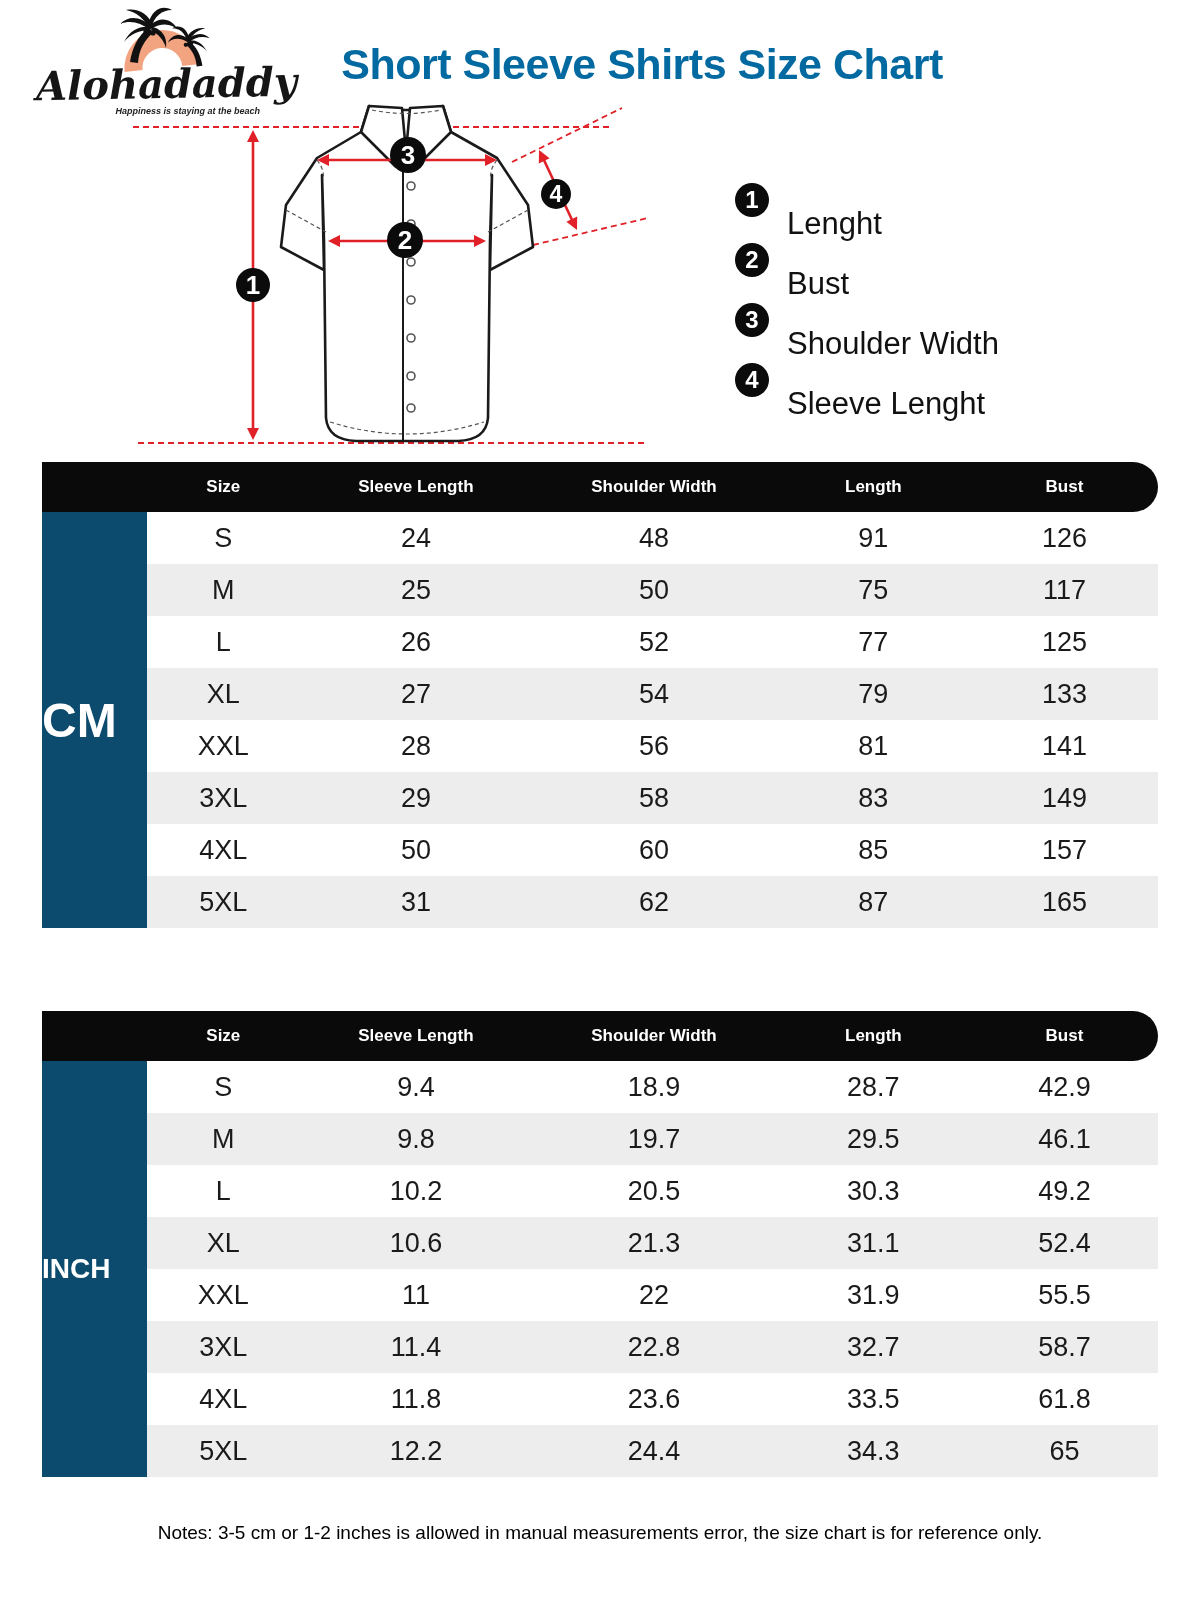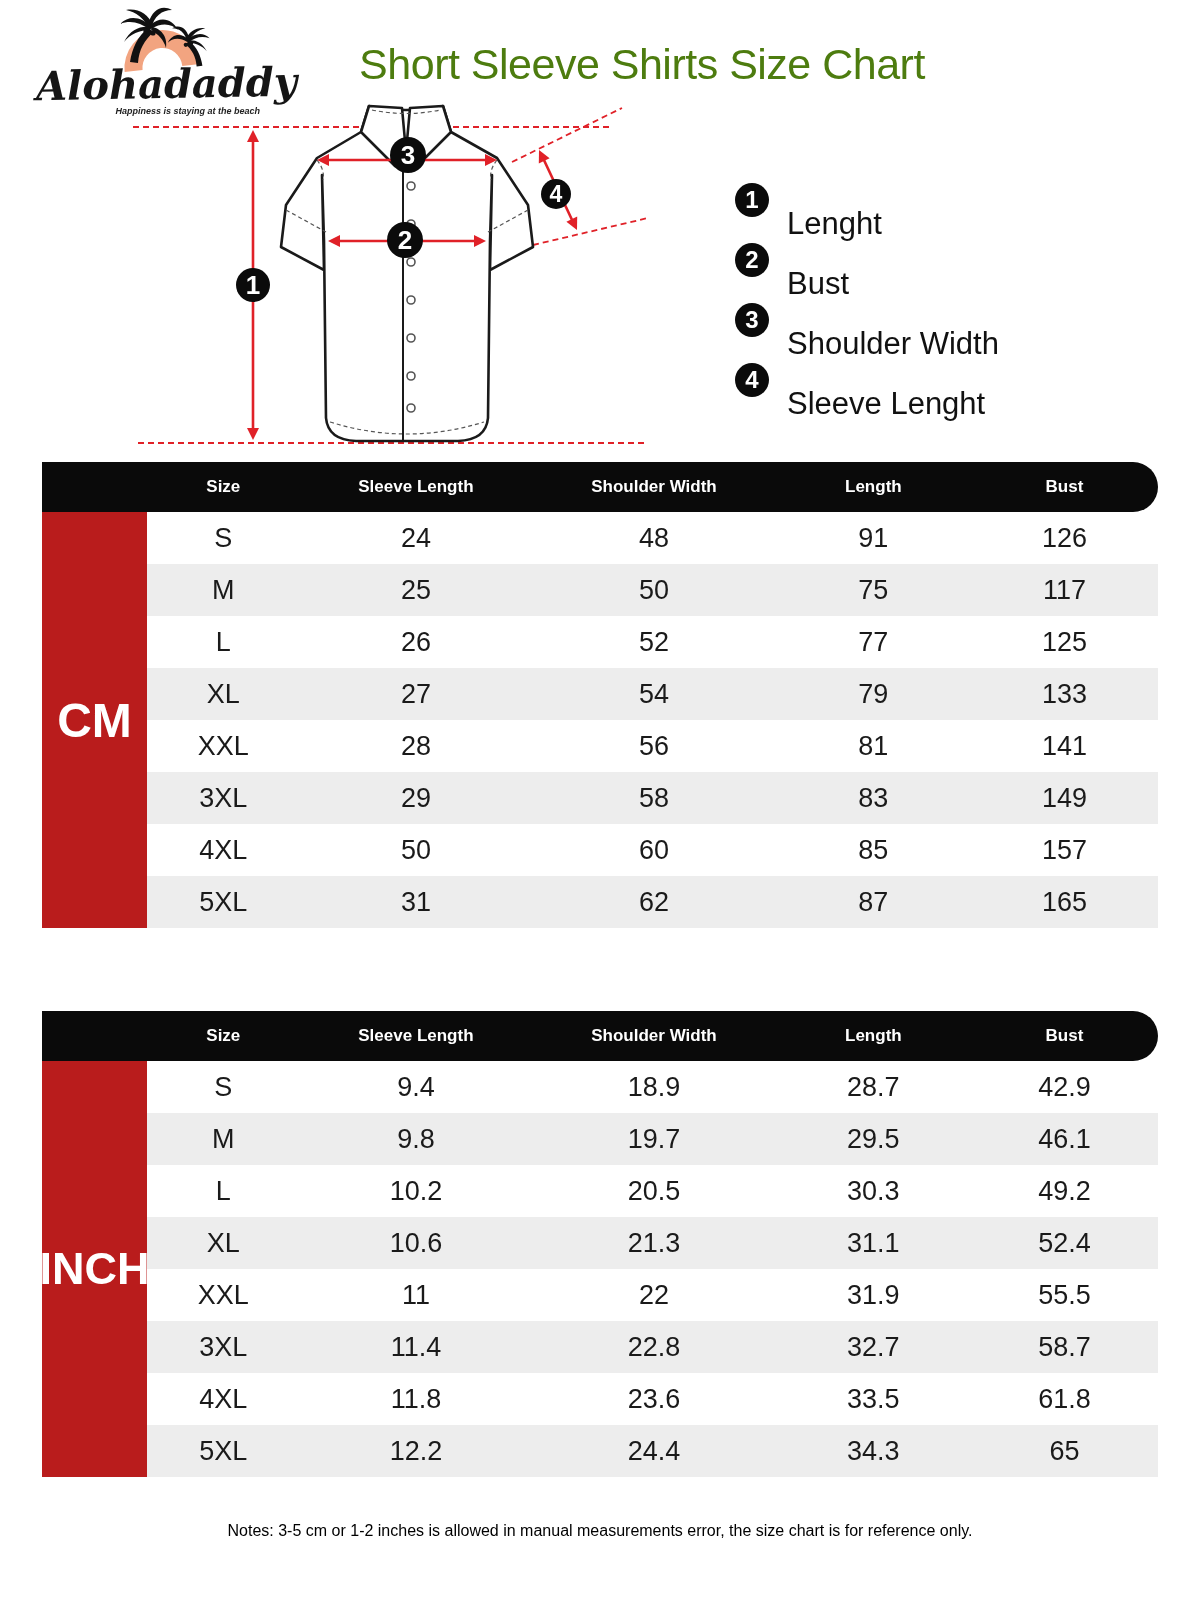--- a/index.html
+++ b/index.html
@@ -18,21 +18,21 @@
     transform:rotate(-1deg);
   }
   .logo-tag {
     font-style:italic; font-size:9px; text-align:right; padding-right:26px;
     color:#222; margin-top:2px;font-weight:bold;
   }
 
   
   .page-title {
     position:absolute; left:642px; top:40px; transform:translateX(-50%);
-    font-size:43px; font-weight:normal; letter-spacing:-0.5px; white-space:nowrap; color:#4d7c0f;
+    font-size:43px; font-weight:bold; letter-spacing:-0.5px; white-space:nowrap; color:#0369a1;
   }
 
   
   .diagram { position:absolute; left:110px; top:90px; width:570px; height:370px; }
 
   
   .legend { position:absolute; left:735px; top:183px; }
   .legend-item { display:flex; align-items:center; gap:18px; height:34px; margin-bottom:26px; }
   .num-badge {
     width:34px; height:34px; border-radius:50%; background:#0b0b0b; color:#fff;
@@ -46,35 +46,35 @@
   .size-table.cm   { top:462px; }
   .size-table.inch { top:1011px; }
 
   .thead { display:flex; height:50px; background:#0a0a0a; border-radius:0 25px 25px 0;
            position:relative; z-index:2; }
   .thead .spacer { width:105px; }
   .thead .cells { flex:1; display:grid; grid-template-columns:15.1% 23% 24.1% 19.3% 18.5%;
                   align-items:center; }
   .thead .tcell { text-align:center; color:#fff; font-weight:bold; font-size:17px; }
 
-  .unit-col { position:absolute; left:0; top:50px; bottom:0; width:105px; background:#b91c1c;
-              display:flex; align-items:center; justify-content:center; }
+  .unit-col { position:absolute; left:0; top:50px; bottom:0; width:105px; background:#0c4a6e;
+              display:flex; align-items:center; justify-content:flex-start; }
   .unit-label { color:#fff; font-weight:bold; }
   .size-table.cm  .unit-label { font-size:48px; }
-  .size-table.inch .unit-label { font-size:45px; }
+  .size-table.inch .unit-label { font-size:28px; }
 
   .tbody { margin-left:105px; width:1011px; }
   .trow { display:grid; grid-template-columns:15.1% 23% 24.1% 19.3% 18.5%;
           height:52px; align-items:center; background:#ffffff; }
   .trow.alt { background:#ededed; }
   .trow .tcell { text-align:center; font-size:27px; color:#1a1a1a; }
 
   
   .note { position:absolute; left:0; right:0; top:1522px; text-align:center;
-          font-size:16px; color:#000; }
+          font-size:19px; color:#000; }
 </style>
 </head>
 <body>
 
 <div class="logo">
   <svg class="logo-art" width="250" height="74" viewBox="0 0 250 74">
 
     <path d="M88,64 A38,38 0 0 1 164,64 L146,64 A20,20 0 0 0 106,64 Z" fill="#f2a480" transform="rotate(-6 126 60)"></path>
 
     <g fill="#111" transform="translate(92,14)">

